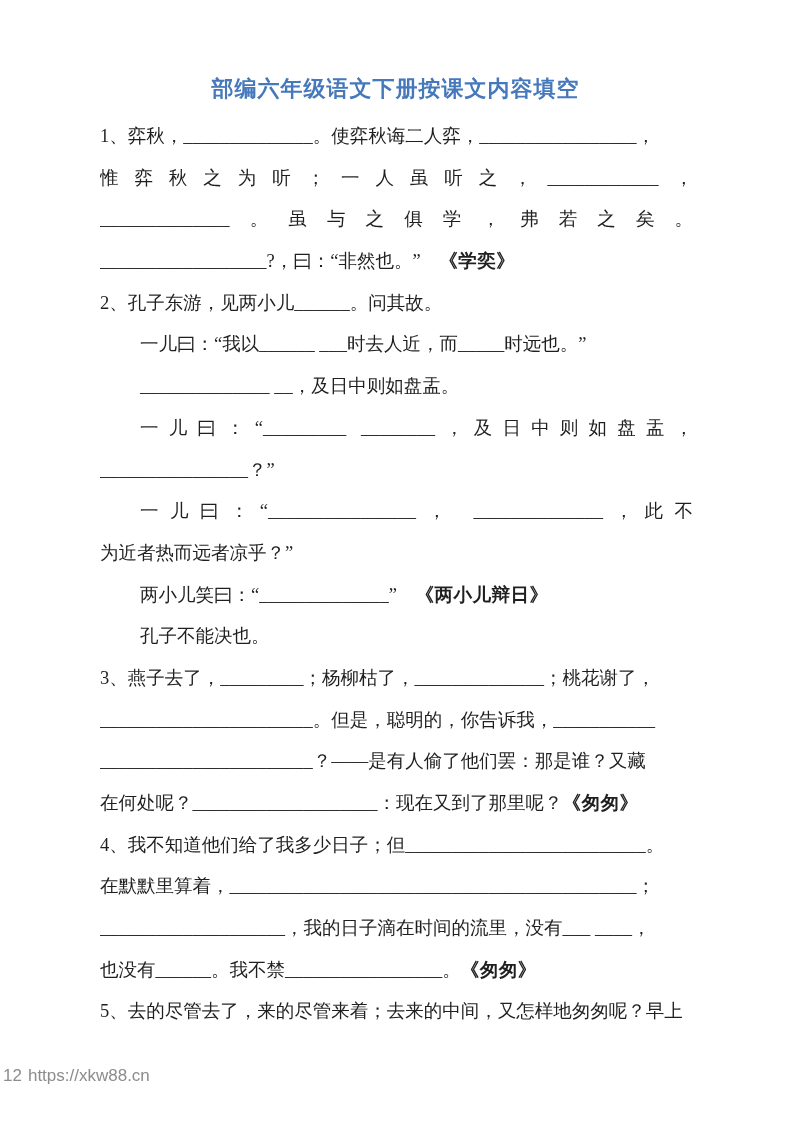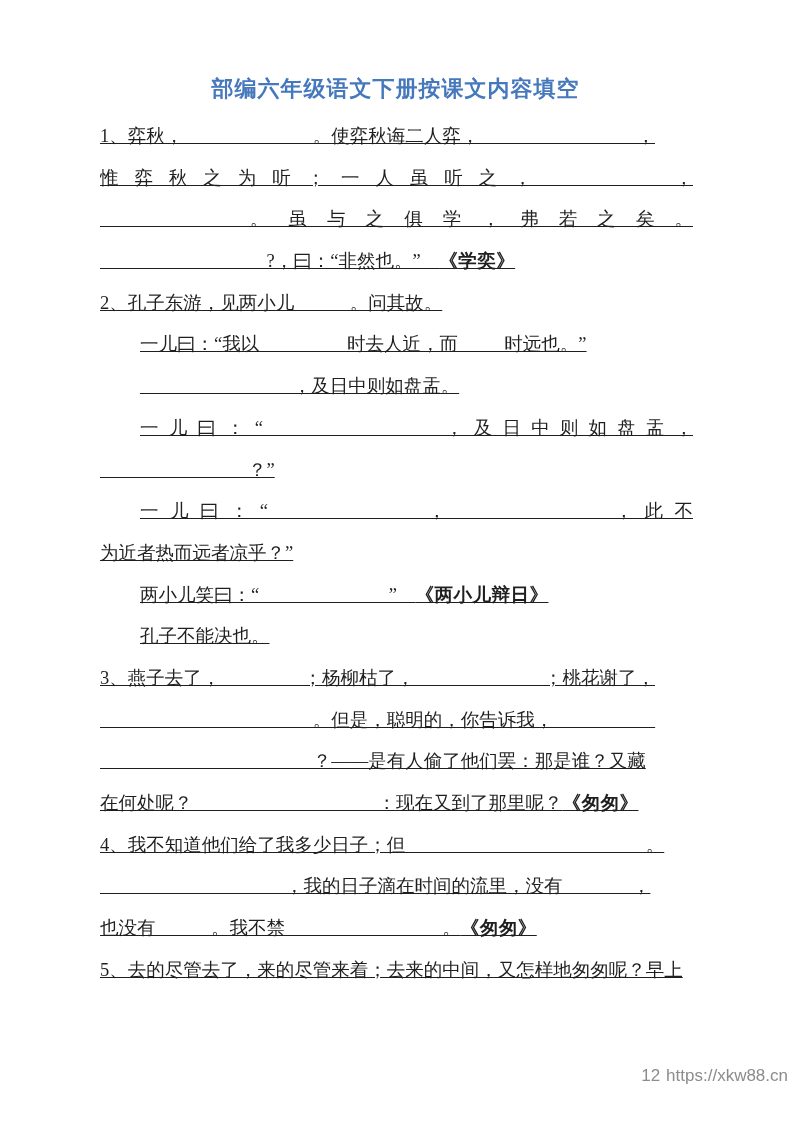--- a/index.html
+++ b/index.html
@@ -22,21 +22,20 @@
     font-size: 22px;
     font-weight: bold;
     letter-spacing: 1px;
     color: var(--title-color, #4678bc);
   }
   .doc-body {
     position: absolute;
     top: 116px;
     left: 100px;
     width: 593px;
-    text-decoration: underline;
   }
   .doc-line {
     font-size: 18.5px;
     line-height: 41.7px;
     height: 41.7px;
     overflow: hidden;
     white-space: pre-wrap;
     color: var(--text-color, #1f1f1f);
   }
   .doc-line.indent { padding-left: 40px; }
@@ -47,21 +46,21 @@
   .doc-line .book-title {
     font-weight: bold;
     letter-spacing: 0.5px;
     text-align: center;
   }
   .page-footer {
     position: absolute;
     bottom: 36px;
     left: 0;
     width: 100%;
-    text-align: right;
+    text-align: left;
     font-family: "Liberation Sans", "DejaVu Sans", sans-serif;
     font-size: 17px;
     color: var(--footer-color, #8c8c8c);
   }
   .page-footer span { padding: 0 3px; }
 </style>
 </head>
 <body>
 
 <div class="page">
@@ -80,20 +79,21 @@
       <div class="doc-line"><span>________________？”</span></div>
       <div class="doc-line indent spread"><span>一儿曰：“________________， ______________，此不</span></div>
       <div class="doc-line"><span>为近者热而远者凉乎？”</span></div>
       <div class="doc-line indent"><span>两小儿笑曰：“______________”　</span><span class="book-title">《两小儿辩日》</span></div>
       <div class="doc-line indent"><span>孔子不能决也。</span></div>
       <div class="doc-line"><span>3、燕子去了，_________；杨柳枯了，______________；桃花谢了，</span></div>
       <div class="doc-line"><span>_______________________。但是，聪明的，你告诉我，___________</span></div>
       <div class="doc-line"><span>_______________________？——是有人偷了他们罢：那是谁？又藏</span></div>
       <div class="doc-line"><span>在何处呢？____________________：现在又到了那里呢？</span><span class="book-title">《匆匆》</span></div>
       <div class="doc-line"><span>4、我不知道他们给了我多少日子；但__________________________。</span></div>
+      <div class="doc-line"><span>在默默里算着，____________________________________________；</span></div>
       <div class="doc-line"><span>____________________，我的日子滴在时间的流里，没有___ ____，</span></div>
       <div class="doc-line"><span>也没有______。我不禁_________________。</span><span class="book-title">《匆匆》</span></div>
       <div class="doc-line"><span>5、去的尽管去了，来的尽管来着；去来的中间，又怎样地匆匆呢？早上</span></div>
     </div>
 
   <div class="page-footer">
     <span>12</span><span>https://xkw88.cn</span>
   </div>
 
 </div>

